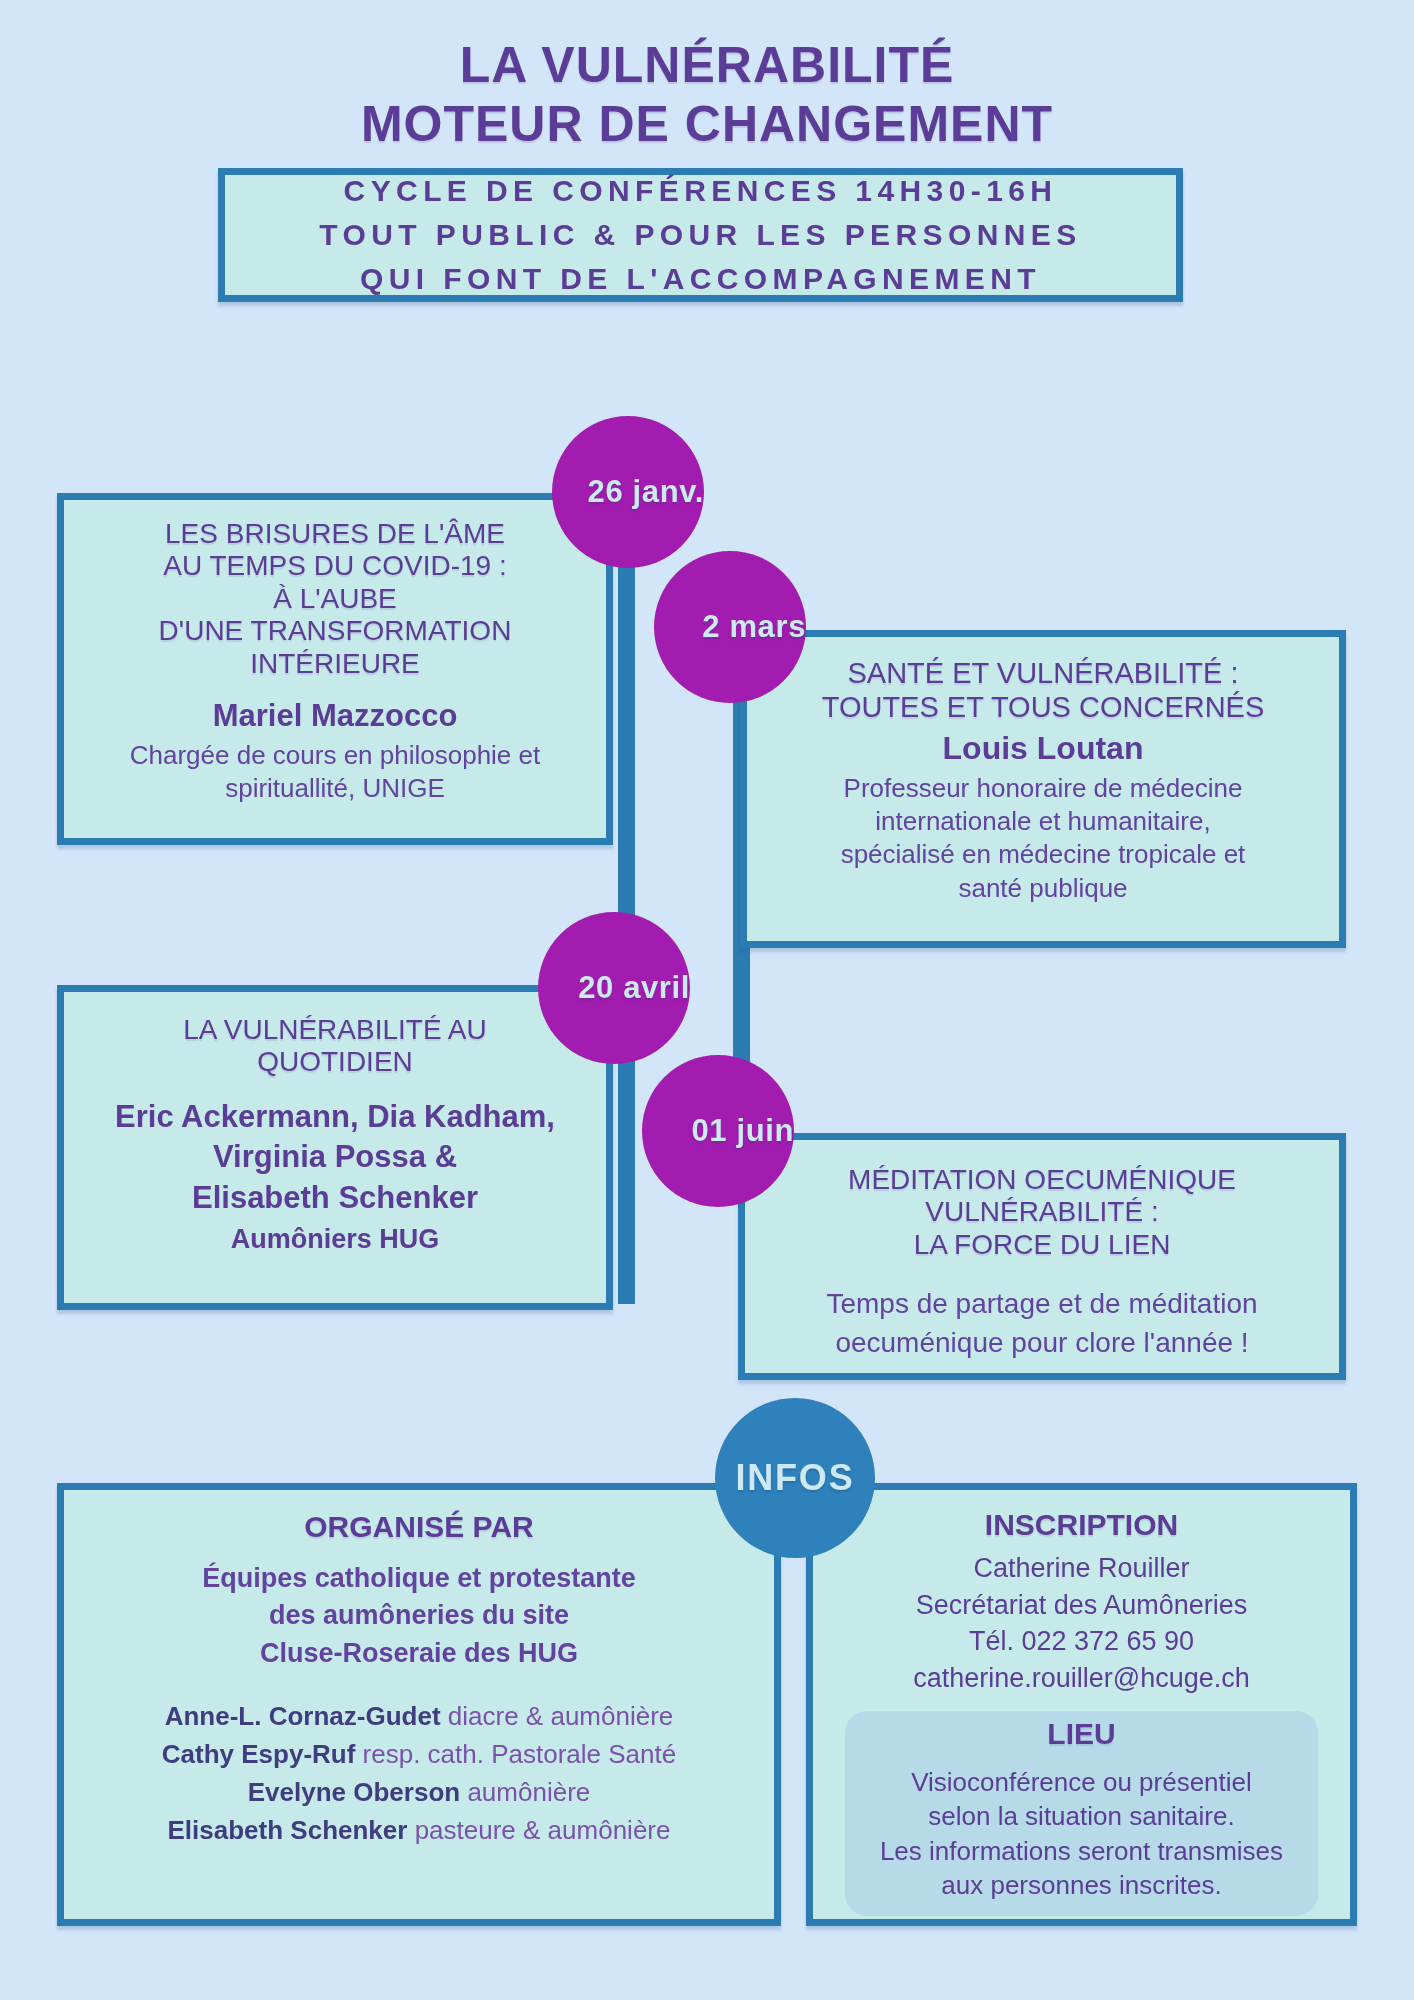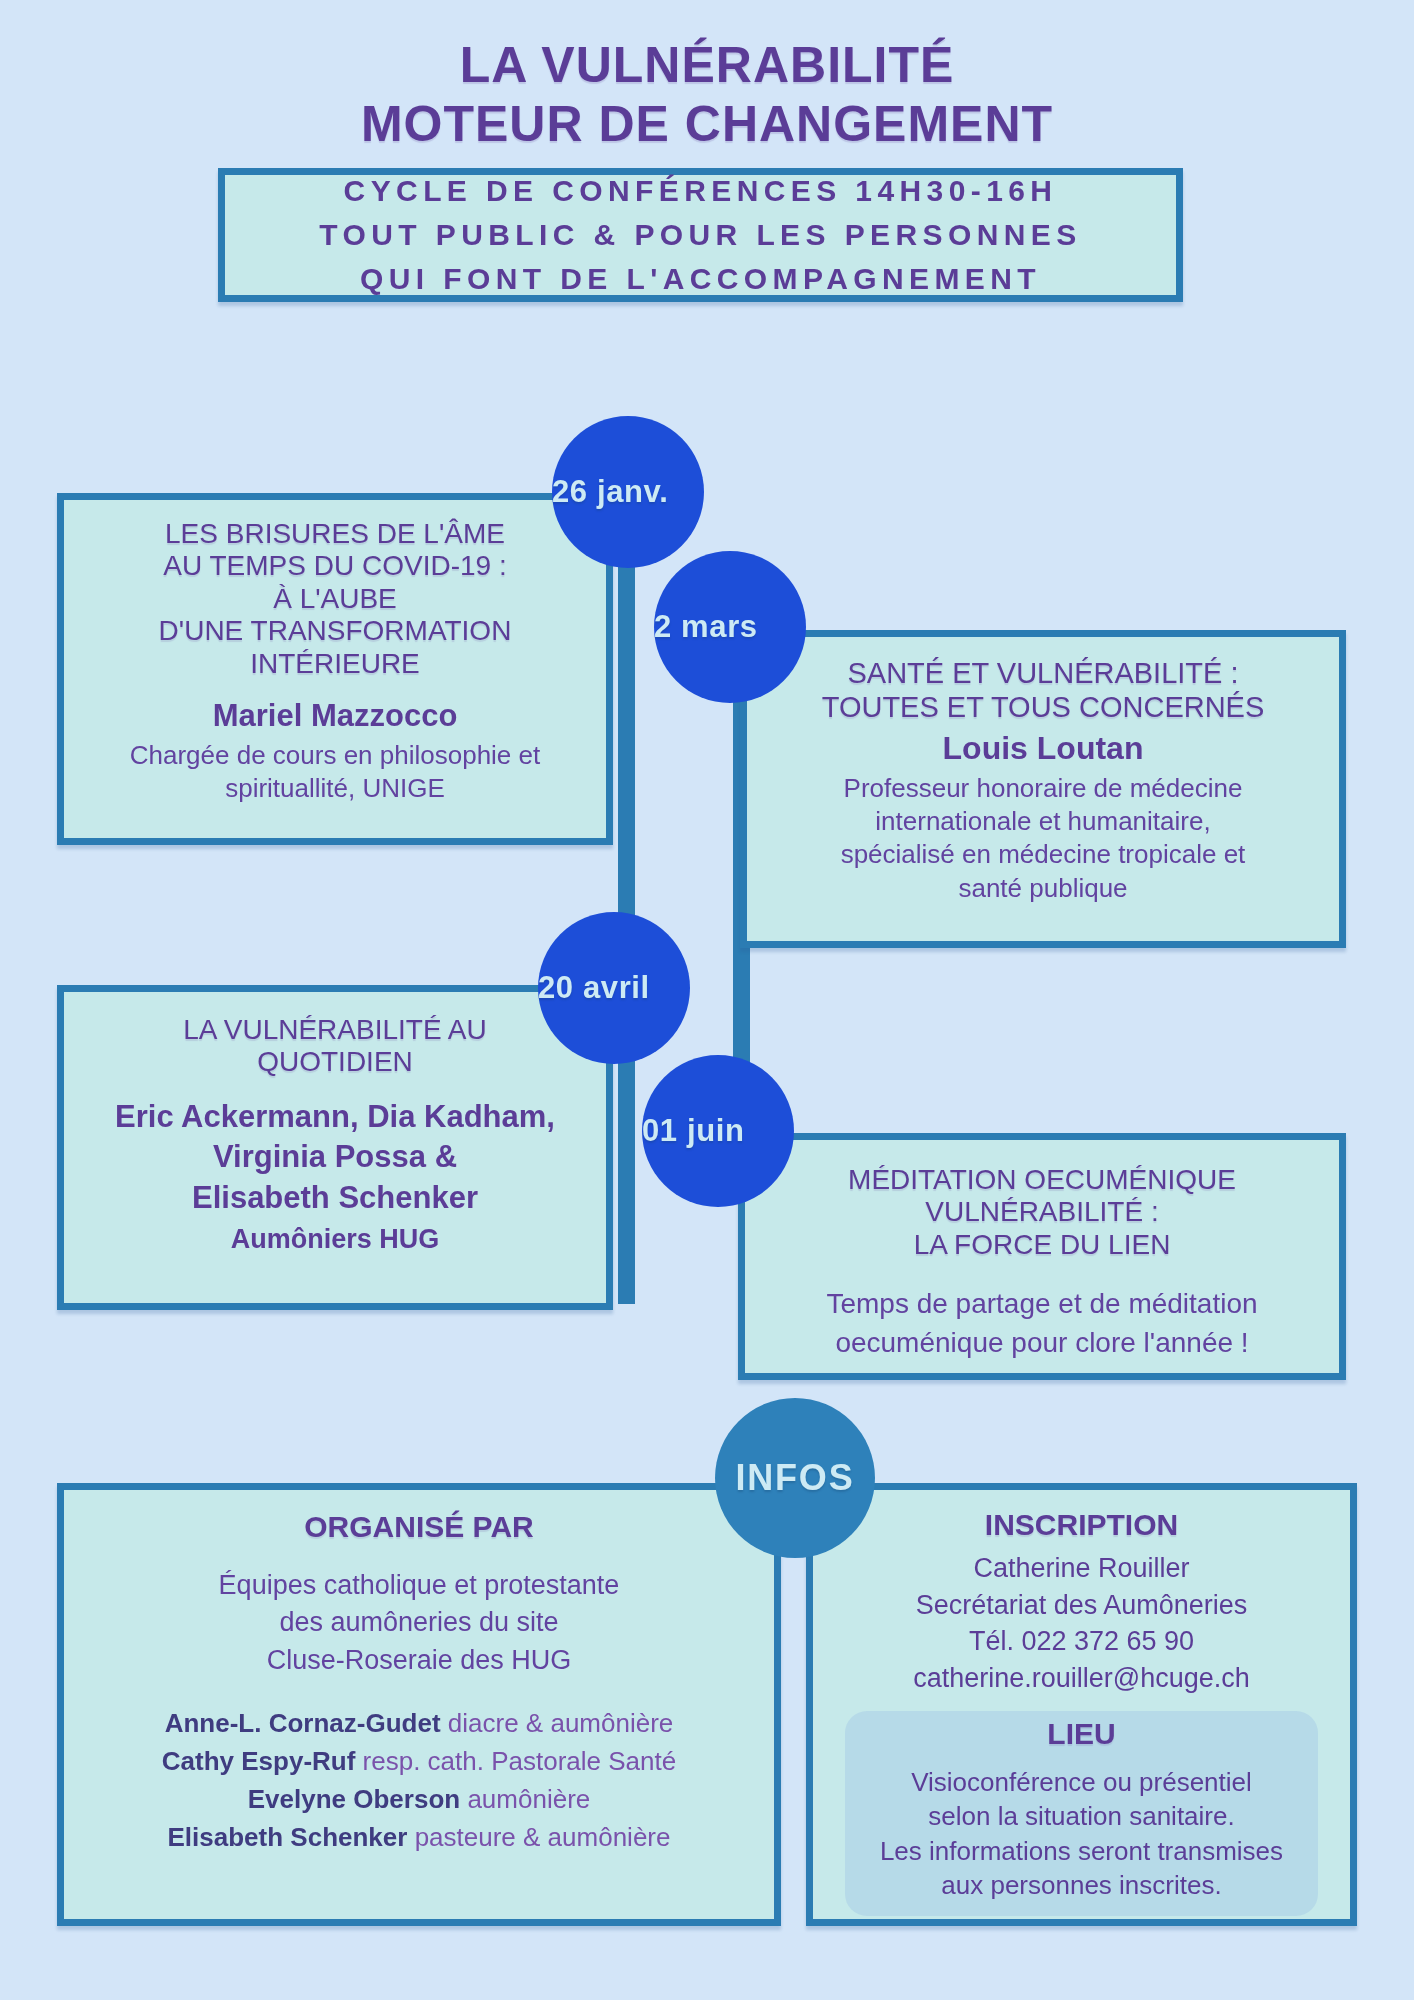--- a/index.html
+++ b/index.html
@@ -27,22 +27,22 @@
     left:218px;top:168px;width:965px;height:134px;
     display:flex;flex-direction:column;justify-content:center;
     text-align:center;color:#5b3d97;font-weight:700;
     font-size:30px;line-height:1.46;letter-spacing:.18em;
   }
   .stick{
     position:absolute;width:17px;background:#2b7cb3;z-index:1;
   }
   .date-circle{
     position:absolute;width:152px;height:152px;border-radius:50%;
-    background:#1d4ed8;color:#cdeaf4;z-index:3;
-    display:flex;align-items:center;justify-content:flex-start;
+    background:#a21caf;color:#cdeaf4;z-index:3;
+    display:flex;align-items:center;justify-content:flex-end;
     font-size:31px;font-weight:700;letter-spacing:.02em;
     text-shadow:0 2px 2px rgba(20,60,100,.25);
   }
   .infos-circle{
     position:absolute;width:160px;height:160px;border-radius:50%;
     background:#2e81ba;color:#cdeaf4;z-index:3;
     display:flex;align-items:center;justify-content:center;
     font-size:36px;font-weight:700;letter-spacing:.05em;
     text-shadow:0 2px 2px rgba(20,60,100,.25);
   }
@@ -60,21 +60,21 @@
   .box2 .ev-title{padding-top:20px;font-size:29px;}
   .box2 .ev-speaker{margin-top:4px;font-size:32px;}
   .box2 .ev-detail{margin-top:2px;}
   .box3 .ev-title{padding-top:22px;}
   .box3 .ev-speaker{margin-top:18px;}
   .box3 .ev-detail{margin-top:4px;font-size:27px;font-weight:700;color:#5b3d97;}
   .box4 .ev-title{padding-top:24px;}
   .box4 .ev-detail{margin-top:24px;font-size:28px;line-height:1.38;font-weight:400;}
   .big-head{font-weight:700;font-size:30px;color:#5b3d97;
     text-shadow:0 2px 1px rgba(91,61,151,.15);}
-  .org-team{margin-top:23px;font-size:27px;line-height:1.38;color:#6243a0;font-weight:400;}
+  .org-team{margin-top:16px;font-size:27px;line-height:1.38;color:#6243a0;font-weight:700;}
   .org-people{margin-top:26px;font-size:26px;line-height:1.46;}
   .person-name{color:#3f3c80;font-weight:700;}
   .person-role{color:#7a52ab;font-weight:400;}
   .insc-lines{margin-top:8px;font-size:27px;line-height:1.36;color:#5b3d97;font-weight:400;}
   .lieu-box{
     margin:14px auto 0 auto;width:88%;
     background:#b6dae8;border-radius:22px;
     padding:6px 10px 14px 10px;box-sizing:border-box;
   }
   .lieu-lines{font-size:26px;line-height:1.32;color:#5b3d97;font-weight:400;margin-top:14px;}

